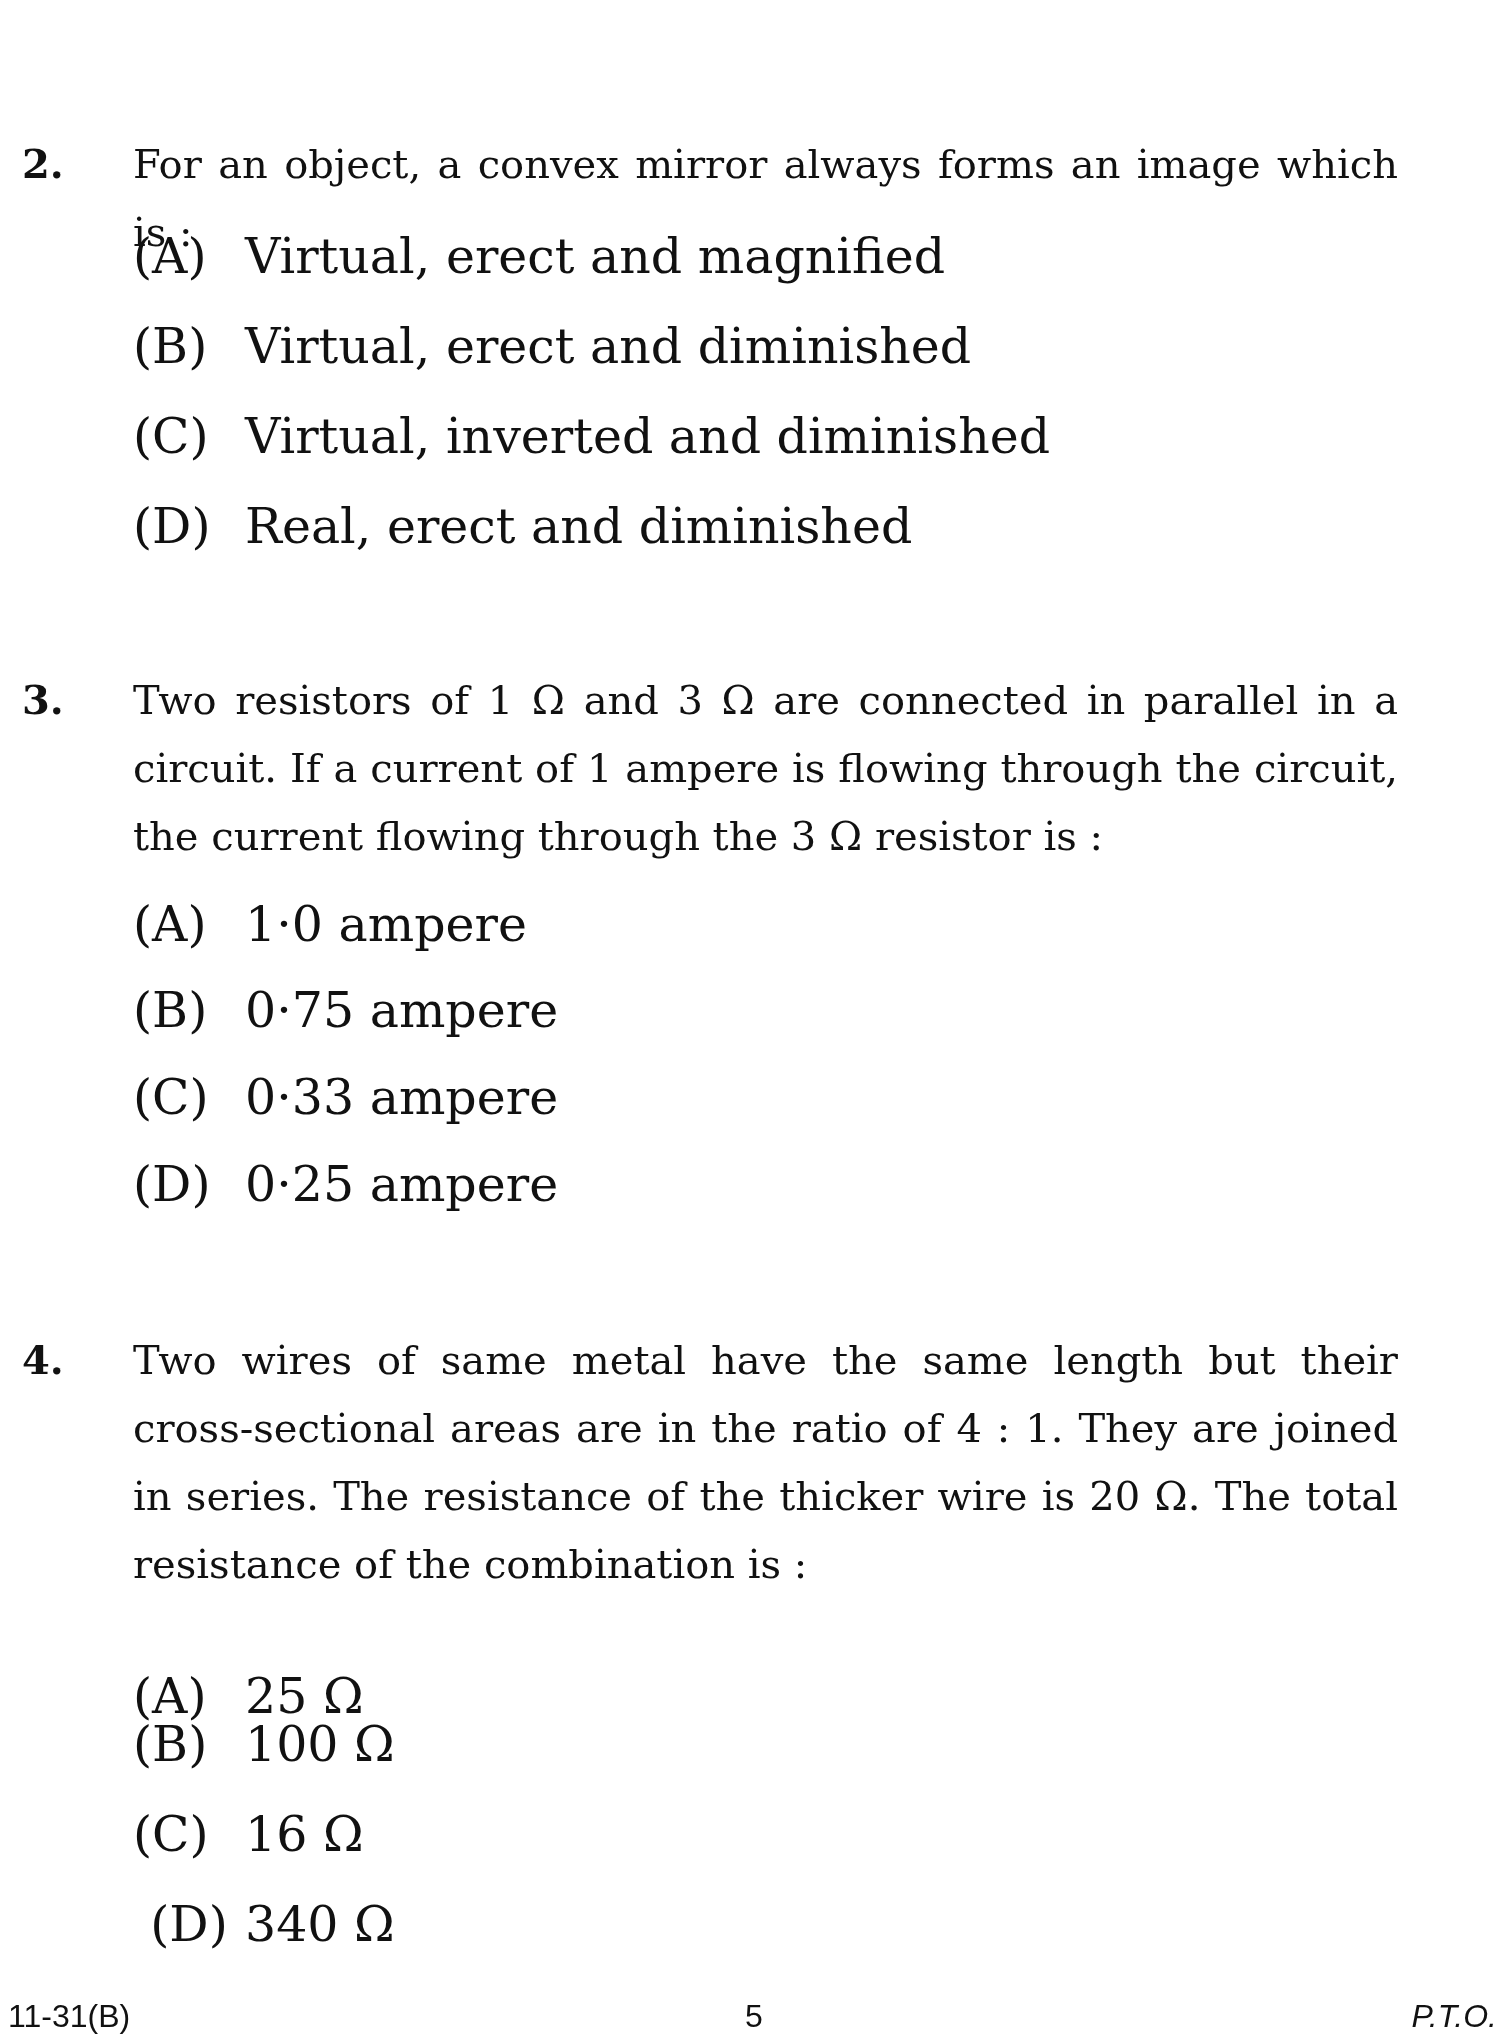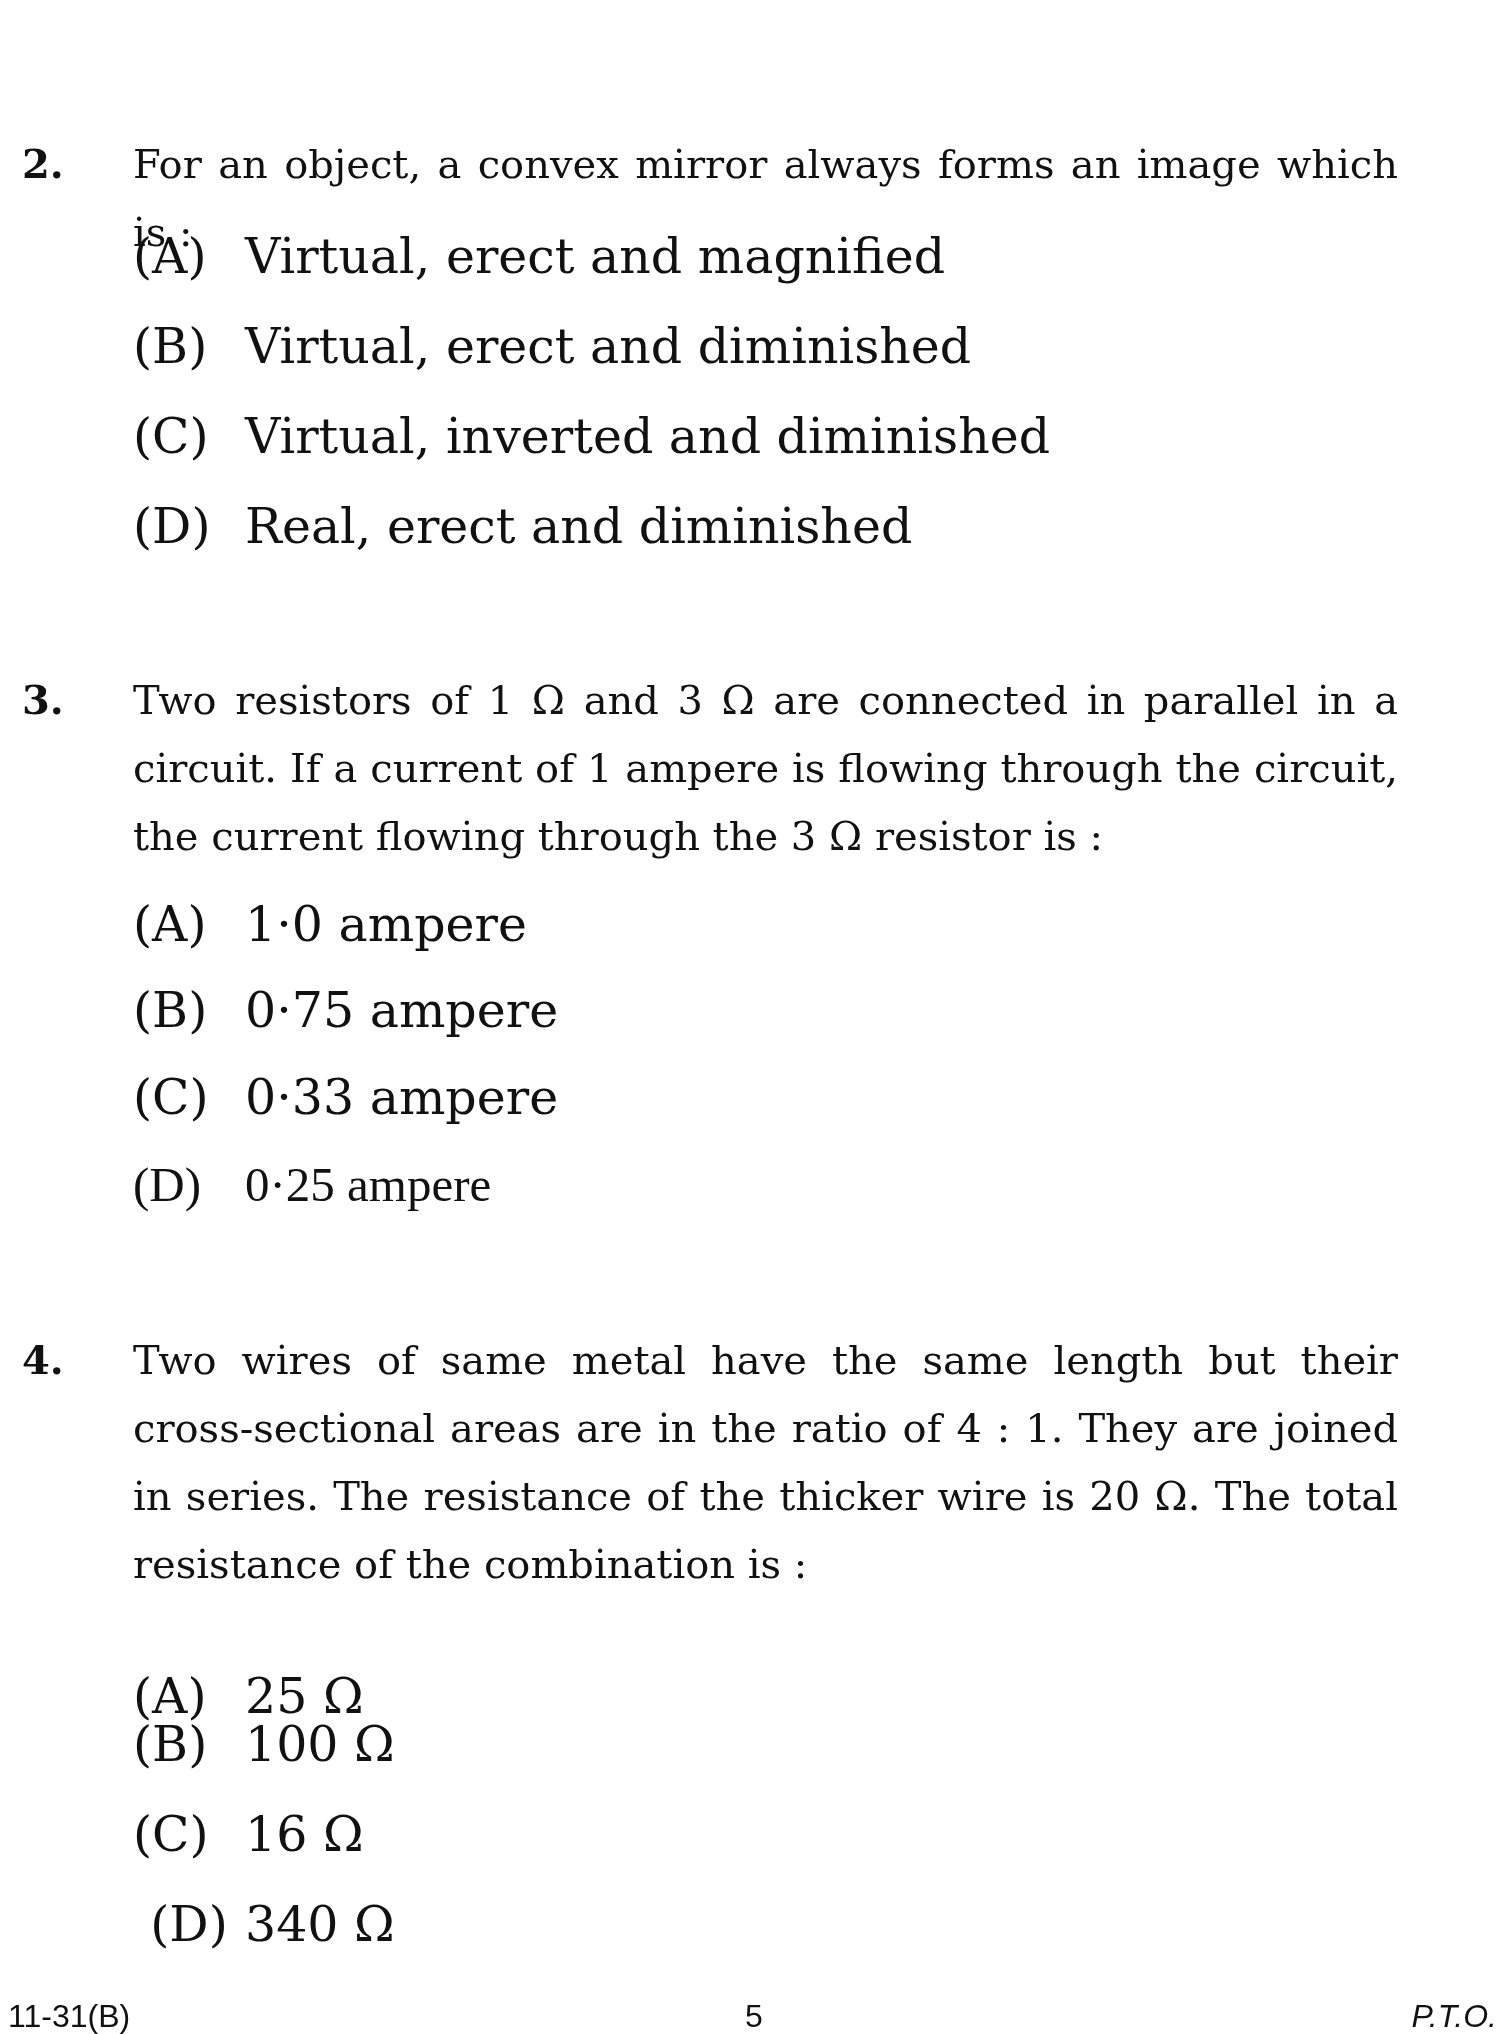--- a/index.html
+++ b/index.html
@@ -24,21 +24,21 @@
   <div class="opt" style="top:408px;"><span class="lbl">(C)</span><span>Virtual, inverted and diminished</span></div>
   <div class="opt" style="top:498px;"><span class="lbl">(D)</span><span>Real, erect and diminished</span></div>
 </div>
 
 <div class="q">
   <span class="qnum" style="top:676px;">3.</span>
   <div class="stem" style="top:666px;">Two resistors of 1 Ω and 3 Ω are connected in parallel in a circuit. If a current of 1 ampere is flowing through the circuit, the current flowing through the 3 Ω resistor is :</div>
   <div class="opt" style="top:896px;"><span class="lbl">(A)</span><span>1·0 ampere</span></div>
   <div class="opt" style="top:982px;"><span class="lbl">(B)</span><span>0·75 ampere</span></div>
   <div class="opt" style="top:1069px;"><span class="lbl">(C)</span><span>0·33 ampere</span></div>
-  <div class="opt" style="top:1156px;font-family:Liberation Serif, serif;"><span class="lbl">(D)</span><span>0·25 ampere</span></div>
+  <div class="opt" style="top:1156px;"><span class="lbl">(D)</span><span>0·25 ampere</span></div>
 </div>
 
 <div class="q">
   <span class="qnum" style="top:1336px;">4.</span>
   <div class="stem" style="top:1326px;">Two wires of same metal have the same length but their cross-sectional areas are in the ratio of 4 : 1. They are joined in series. The resistance of the thicker wire is 20 Ω. The total resistance of the combination is :</div>
   <div class="opt" style="top:1668px;"><span class="lbl">(A)</span><span>25 Ω</span></div>
   <div class="opt" style="top:1716px;"><span class="lbl">(B)</span><span>100 Ω</span></div>
   <div class="opt" style="top:1806px;"><span class="lbl">(C)</span><span>16 Ω</span></div>
   <div class="opt" style="top:1896px;text-align:center;"><span class="lbl">(D)</span><span>340 Ω</span></div>
 </div>

